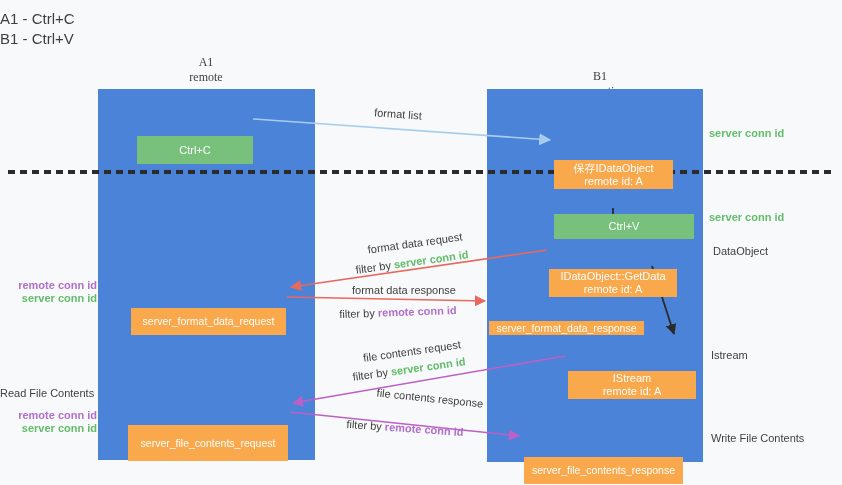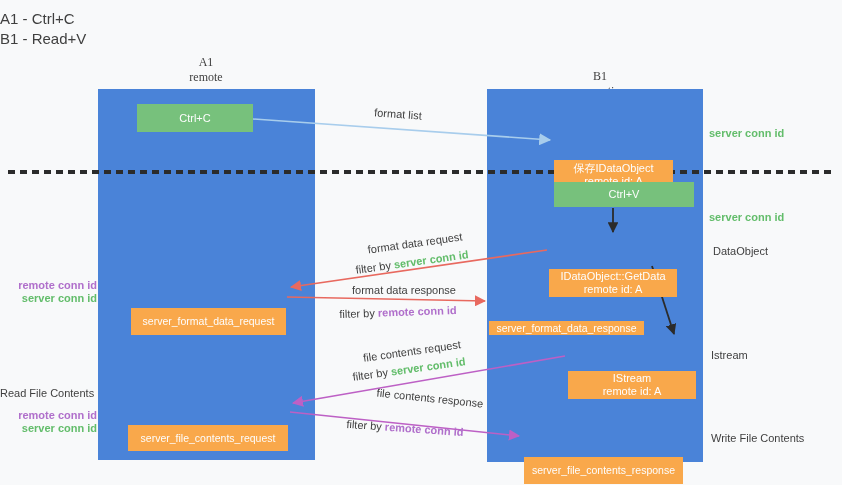--- a/index.html
+++ b/index.html
@@ -12,21 +12,21 @@
   }
   .title { position:absolute; top:9px; left:0; width:100%; 
            font-size:15px; line-height:20px; color:var(--dark-text); }
   .lane-header { position:absolute; width:140px; text-align:center;
                  font-size:12px; line-height:15px; color:var(--dark-text);font-family:Liberation Serif, serif; }
   .lane { position:absolute; background:var(--lane-blue); }
   .node { position:absolute; display:flex; flex-direction:column;
           align-items:center; justify-content:center;
           color:#fdfdfd; font-size:11px; line-height:13px;
           text-align:center; white-space:nowrap; }
-  .node.green { background:var(--node-green); }
+  .node.green { background:var(--node-green);margin-top:32px; }
   .node.orange { background:var(--node-orange);margin-top:32px; }
   .node.snake { font-size:10.5px; }
   .ann { position:absolute; font-size:11px; line-height:13px; white-space:nowrap; }
   .ann.right-block { text-align:right; }
   .green-t { color:var(--green-text); font-weight:bold; }
   .purple-t { color:var(--purple-text); font-weight:bold; }
   .dark-t { color:var(--dark-text); }
   .flow-label { position:absolute; font-size:11px; line-height:14px;
                 white-space:nowrap; transform-origin:center;
                 color:var(--dark-text); }
@@ -41,21 +41,21 @@
   .fl-mag    { fill:var(--magenta-arrow); }
   .fl-black  { fill:#2b2b2b; }
 </style>
 </head>
 <body>
 
 <div class="stage">
 
   <div class="title">
     <div>A1 - Ctrl+C</div>
-    <div>B1 - Read+V</div>
+    <div>B1 - Ctrl+V</div>
   </div>
 
   <div class="lane-header" style="left:136px; top:55px;">
     <div>A1</div>
     <div>remote</div>
   </div>
   <div class="lane-header" style="left:530px; top:55px;margin-top:14px;">
     <div>B1</div>
     <div>connection</div>
   </div>
@@ -112,21 +112,21 @@
 
   <div class="node orange snake" style="left:489px; top:289px; width:155px; height:14px;">
     <div>server_format_data_response</div>
   </div>
 
   <div class="node orange" style="left:568px; top:339px; width:128px; height:28px;">
     <div>IStream</div>
     <div>remote id: A</div>
   </div>
 
-  <div class="node orange snake" style="left:128px; top:393px; width:160px; height:26px;">
+  <div class="node orange snake" style="left:128px; top:393px; width:160px; height:36px;">
     <div>server_file_contents_request</div>
   </div>
 
   <div class="node orange snake" style="left:524px; top:425px; width:159px; height:27px;">
     <div>server_file_contents_response</div>
   </div>
 
   <div class="ann green-t" style="left:709px; top:127px;">server conn id</div>
   <div class="ann green-t" style="left:709px; top:211px;">server conn id</div>
   <div class="ann dark-t" style="left:713px; top:245px;">DataObject</div>

